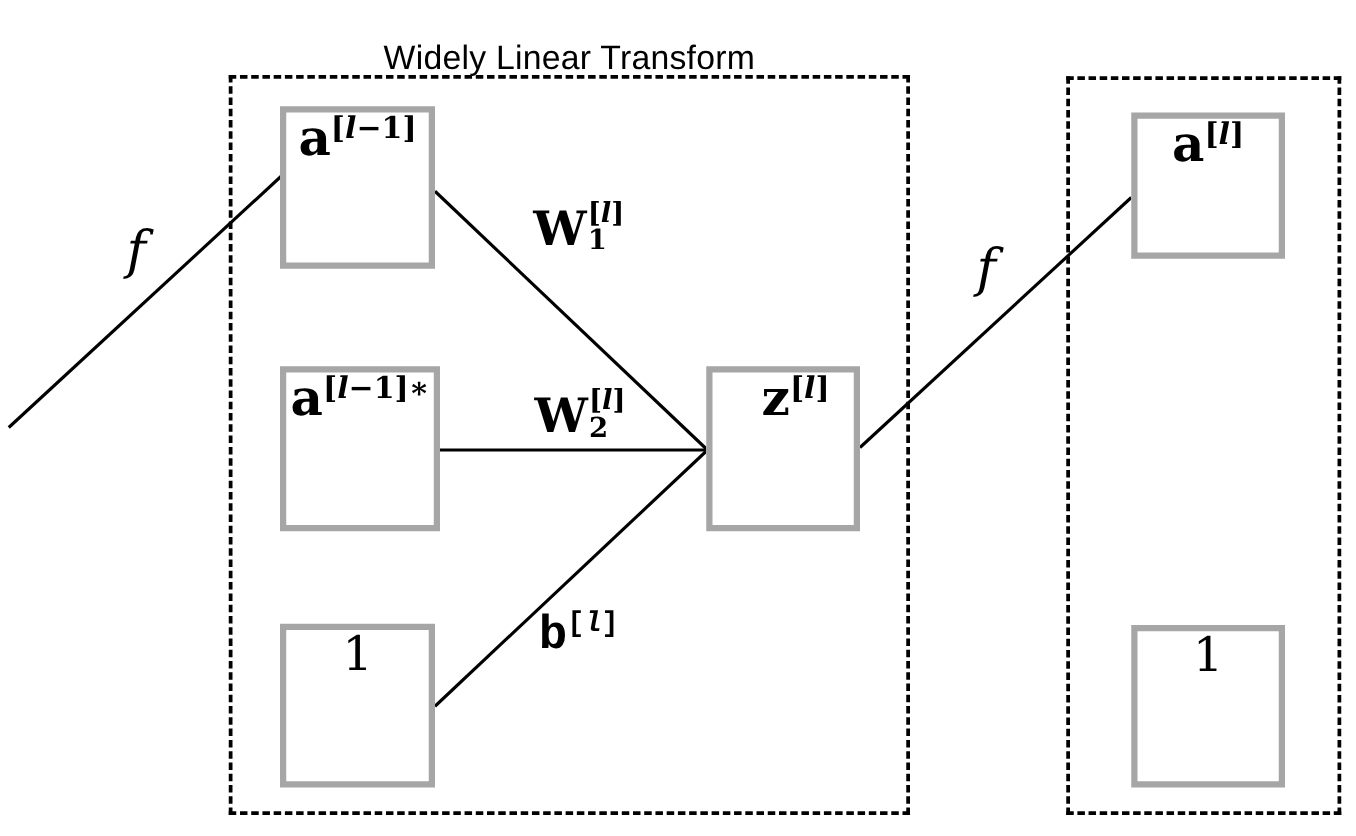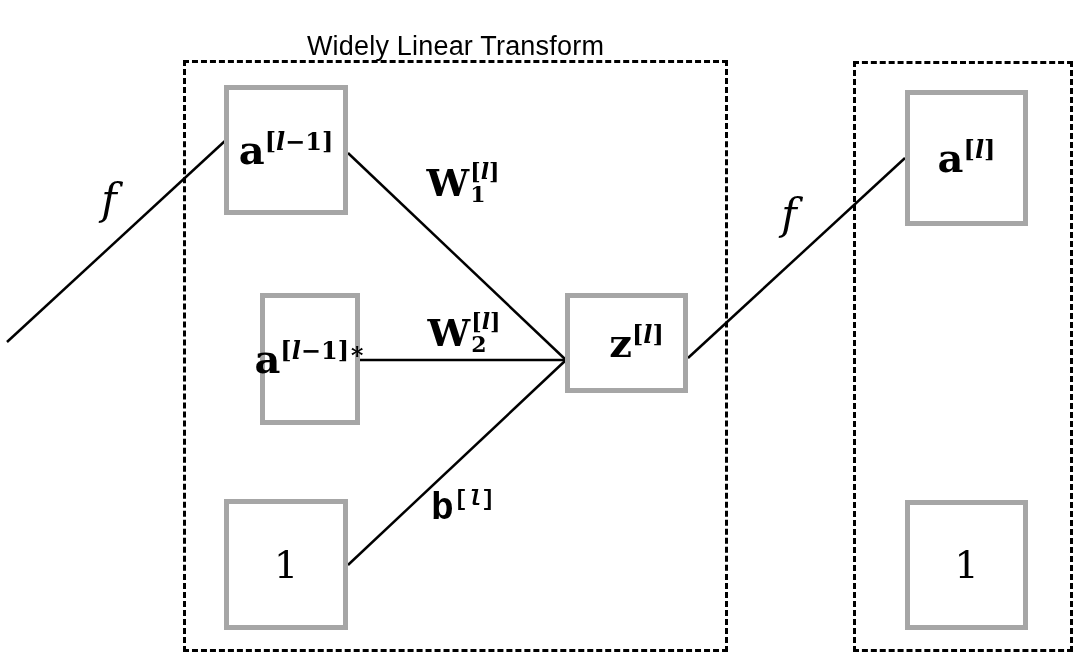--- a/index.html
+++ b/index.html
@@ -28,21 +28,21 @@
     border: 3px dashed var(--dash-color, #000);
     box-sizing: border-box;
     background: transparent;
   }
   .node {
     position: absolute;
     box-sizing: border-box;
     border: 5px solid var(--box-border, #a6a6a6);
     background: #fff;
     display: flex;
-    align-items: center;
+    align-items: flex-start;
     justify-content: center;
   }
   .math {
     font-family: "DejaVu Serif", serif;
     font-weight: bold;
     font-size: 40px;
     color: var(--text-color, #000);
     white-space: nowrap;
     line-height: 1;
   }
@@ -99,33 +99,33 @@
 
   <div class="title">Widely Linear Transform</div>
 
   <div class="dashed" style="left:183px; top:60px; width:545px; height:592px;"></div>
   <div class="dashed" style="left:853px; top:61px; width:220px; height:591px;"></div>
 
   <div class="node" style="left:224px; top:85px; width:124px; height:130px;">
     <span class="math"><span>a</span><span class="msup"><span>[</span><span class="mvar">l</span><span>−1]</span></span></span>
   </div>
 
-  <div class="node" style="left:224px; top:293px; width:100px; height:132px;margin-left:36px;">
+  <div class="node" style="left:224px; top:293px; width:128px; height:132px;">
     <span class="math"><span>a</span><span class="msup"><span>[</span><span class="mvar">l</span><span>−1]∗</span></span></span>
   </div>
 
   <div class="node" style="left:224px; top:499px; width:124px; height:131px;">
     <span class="num">1</span>
   </div>
 
-  <div class="node" style="left:565px; top:293px; width:123px; height:100px;padding-left:20px;">
+  <div class="node" style="left:565px; top:293px; width:123px; height:132px;padding-left:20px;">
     <span class="math"><span>z</span><span class="msup"><span>[</span><span class="mvar">l</span><span>]</span></span></span>
   </div>
 
-  <div class="node" style="left:905px; top:90px; width:123px; height:136px;">
+  <div class="node" style="left:905px; top:90px; width:123px; height:117px;">
     <span class="math"><span>a</span><span class="msup"><span>[</span><span class="mvar">l</span><span>]</span></span></span>
   </div>
 
 
   <div class="node" style="left:905px; top:500px; width:123px; height:130px;">
     <span class="num">1</span>
   </div>
 
   <div class="edge-label" style="left:463px; top:186px;"><span>W</span><span class="stack">
         <span class="st-sup"><span>[</span><span class="mvar">l</span><span>]</span></span>

